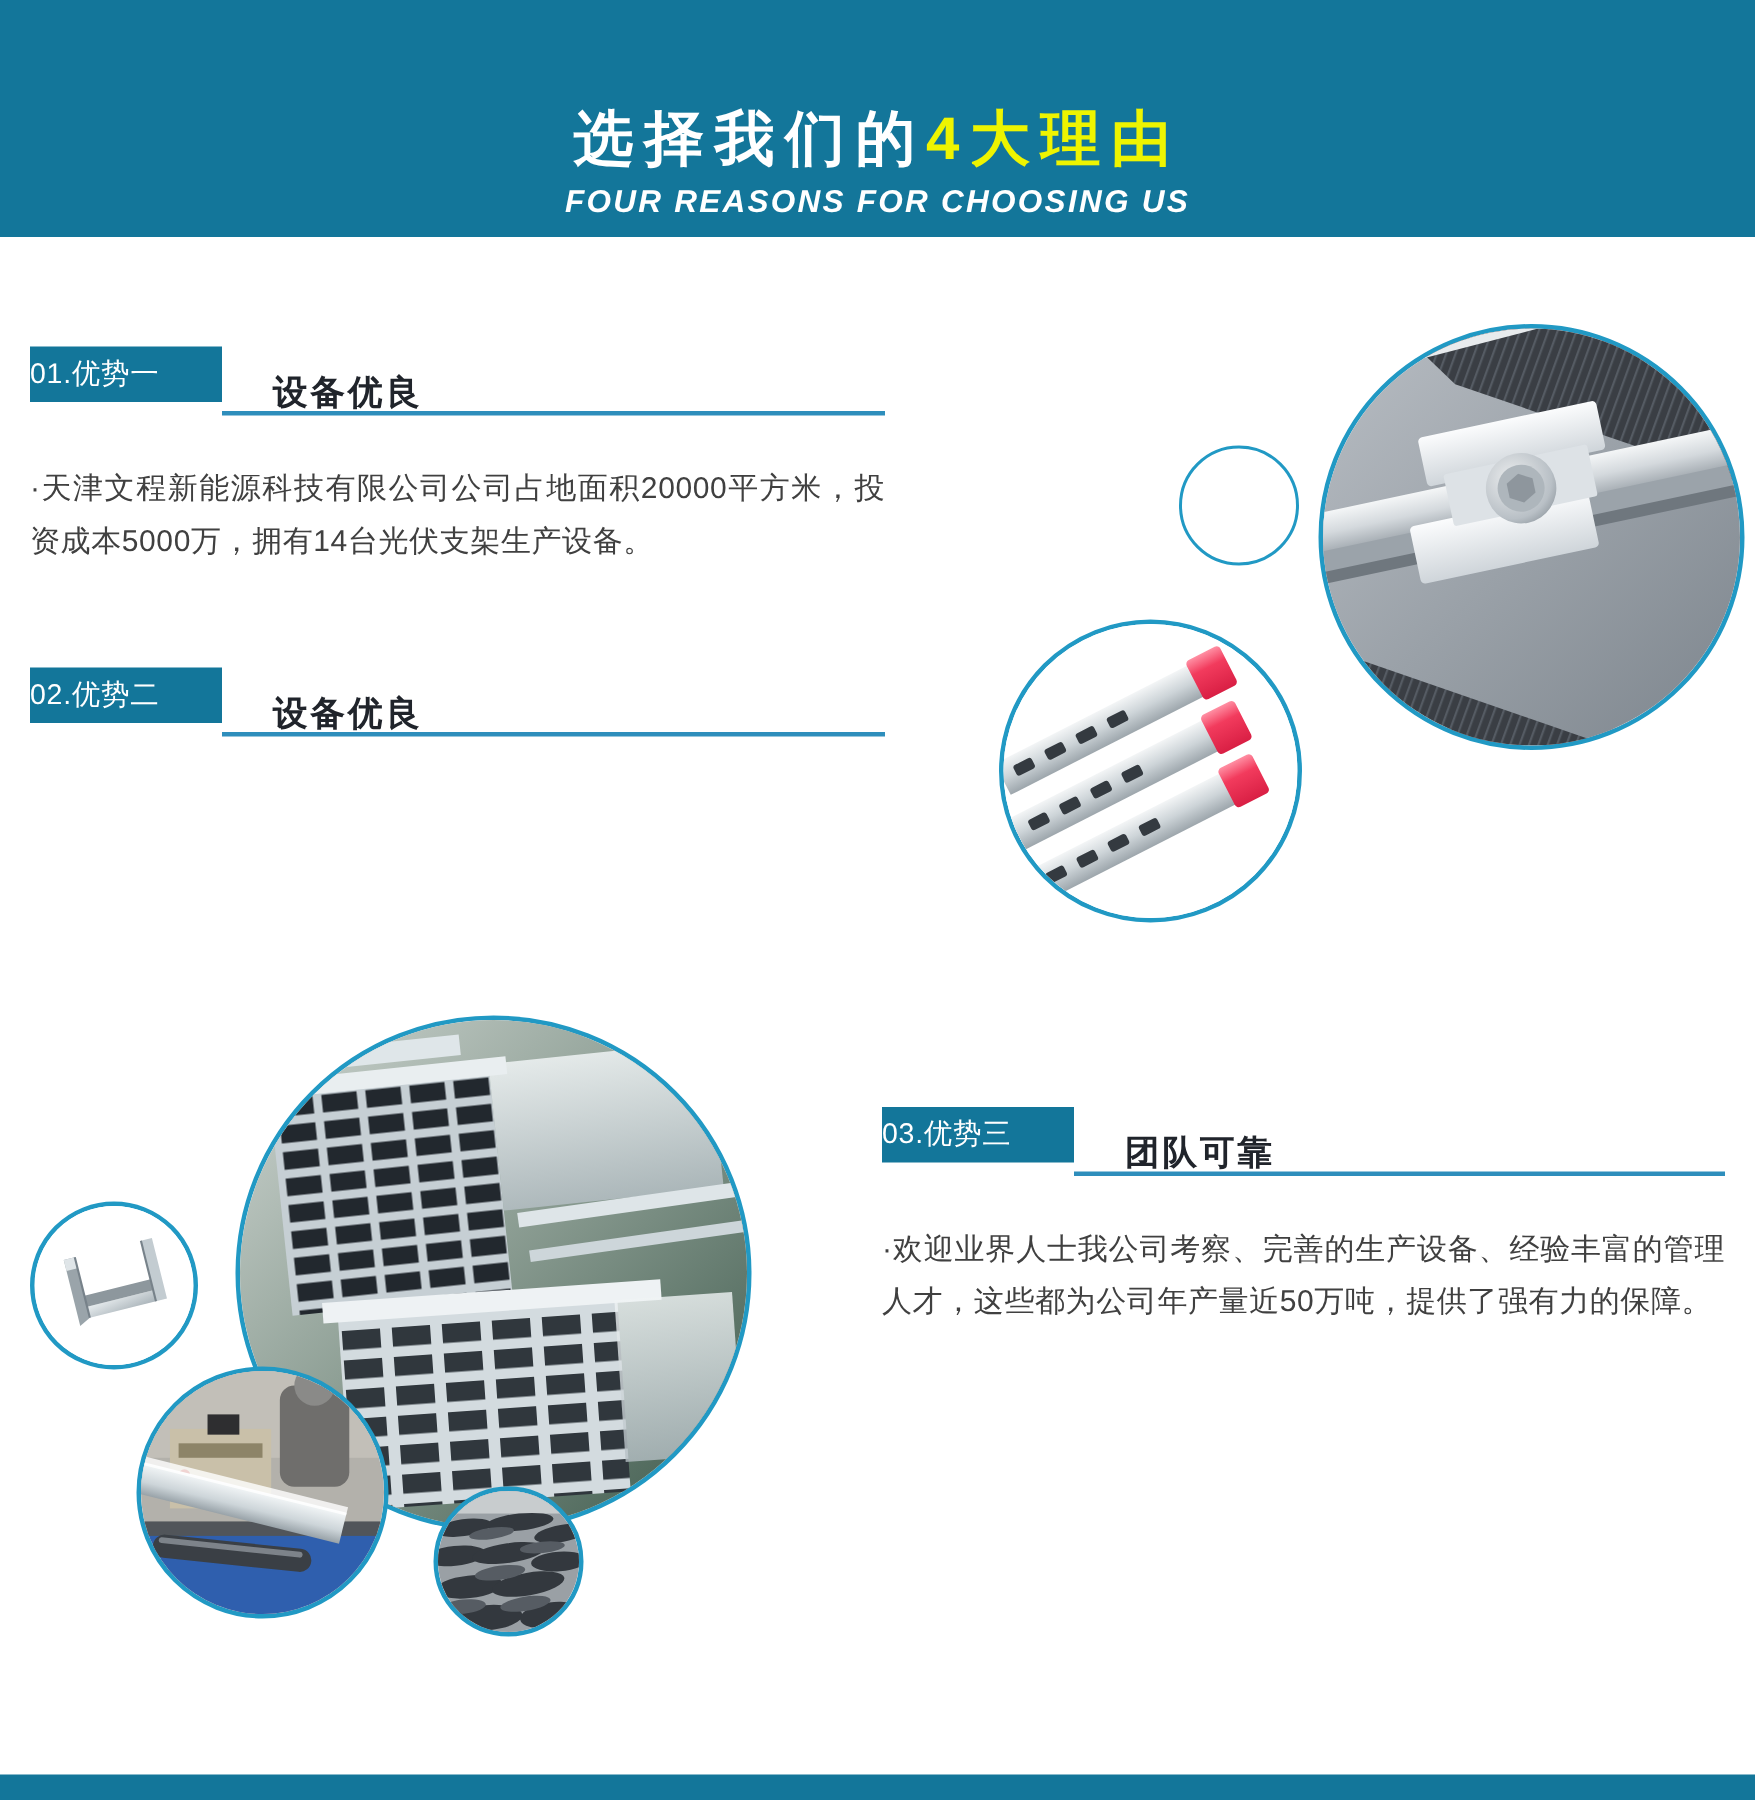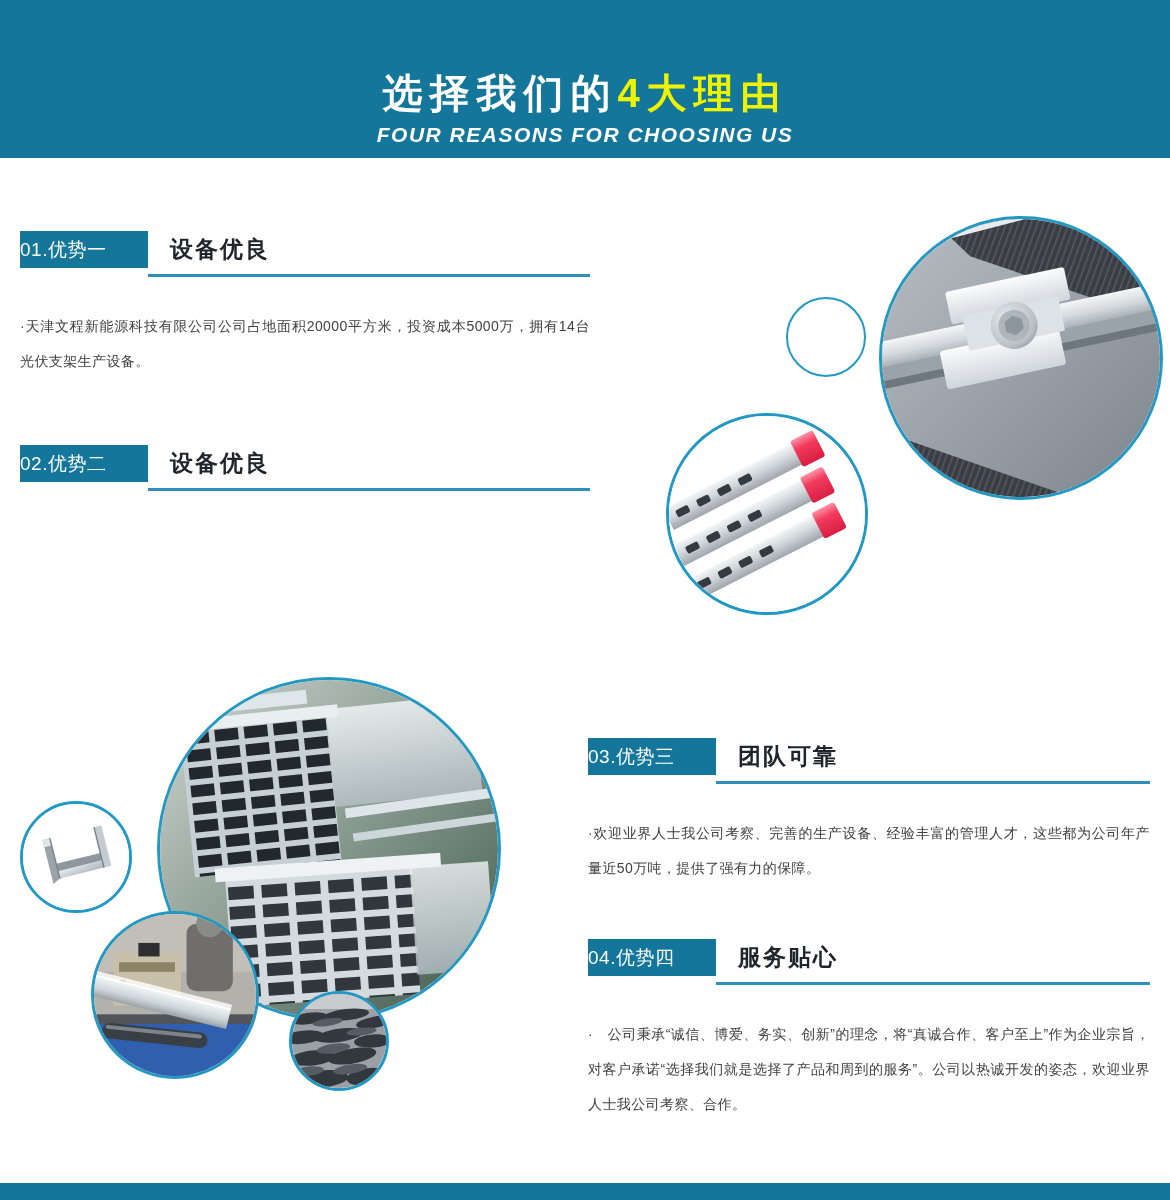--- a/index.html
+++ b/index.html
@@ -24,29 +24,29 @@
     font-style:italic;
   }
   
   .adv{position:absolute;}
   .adv .badge{
     position:absolute;left:0;top:0;width:128px;height:37px;
     background:#13769A;color:#ffffff;font-size:19px;line-height:37px;
     text-align:left;letter-spacing:0.5px;
   }
   .adv .sec-title{
-    position:absolute;left:150px;top:0;height:37px;line-height:37px;margin:0;
+    position:absolute;left:150px;top:0;height:37px;line-height:37px;margin:12px;
     font-size:23px;font-weight:bold;color:#20242B;letter-spacing:2px;white-space:nowrap;
   }
   .adv .rule{
     position:absolute;left:128px;right:0;top:43px;height:3px;background:#2E8EBC;
   }
   .adv .body{
     position:absolute;left:0;right:0;top:78px;margin:0;
-    font-size:14px;line-height:35px;color:#404040;letter-spacing:0.4px;
+    font-size:20px;line-height:35px;color:#404040;letter-spacing:0.4px;
     text-align:justify;
   }
   .s1{left:20px;top:231px;width:570px;height:170px;}
   .s2{left:20px;top:445px;width:570px;height:170px;}
   .s3{left:588px;top:738px;width:562px;height:160px;}
   .s4{left:588px;top:939px;width:562px;height:200px;}
   
   .pcircle{
     position:absolute;border-radius:50%;overflow:hidden;box-sizing:border-box;
     border:3px solid #2199C4;background:#fff;
@@ -93,26 +93,20 @@
     <div class="rule"></div>
   </section>
 
   <section class="adv s3">
     <div class="badge">03.优势三</div>
     <h2 class="sec-title">团队可靠</h2>
     <div class="rule"></div>
     <p class="body">·欢迎业界人士我公司考察、完善的生产设备、经验丰富的管理人才，这些都为公司年产量近50万吨，提供了强有力的保障。</p>
   </section>
 
-  <section class="adv s4">
-    <div class="badge">04.优势四</div>
-    <h2 class="sec-title">服务贴心</h2>
-    <div class="rule"></div>
-    <p class="body">·　公司秉承“诚信、博爱、务实、创新”的理念，将“真诚合作、客户至上”作为企业宗旨，对客户承诺“选择我们就是选择了产品和周到的服务”。公司以热诚开发的姿态，欢迎业界人士我公司考察、合作。</p>
-  </section>
 
   <div class="pcircle c-clamp">
     <svg viewBox="0 0 284 284" xmlns="http://www.w3.org/2000/svg">
       <defs>
         <linearGradient id="clampbg" x1="0" y1="0" x2="1" y2="1">
           <stop offset="0" stop-color="#b9bec4"></stop>
             <stop offset="0.5" stop-color="#9aa1a8"></stop>
             <stop offset="1" stop-color="#7d858d"></stop>
         </linearGradient>
         <pattern id="panelgrid" width="6" height="6" patternUnits="userSpaceOnUse" patternTransform="rotate(20)">

